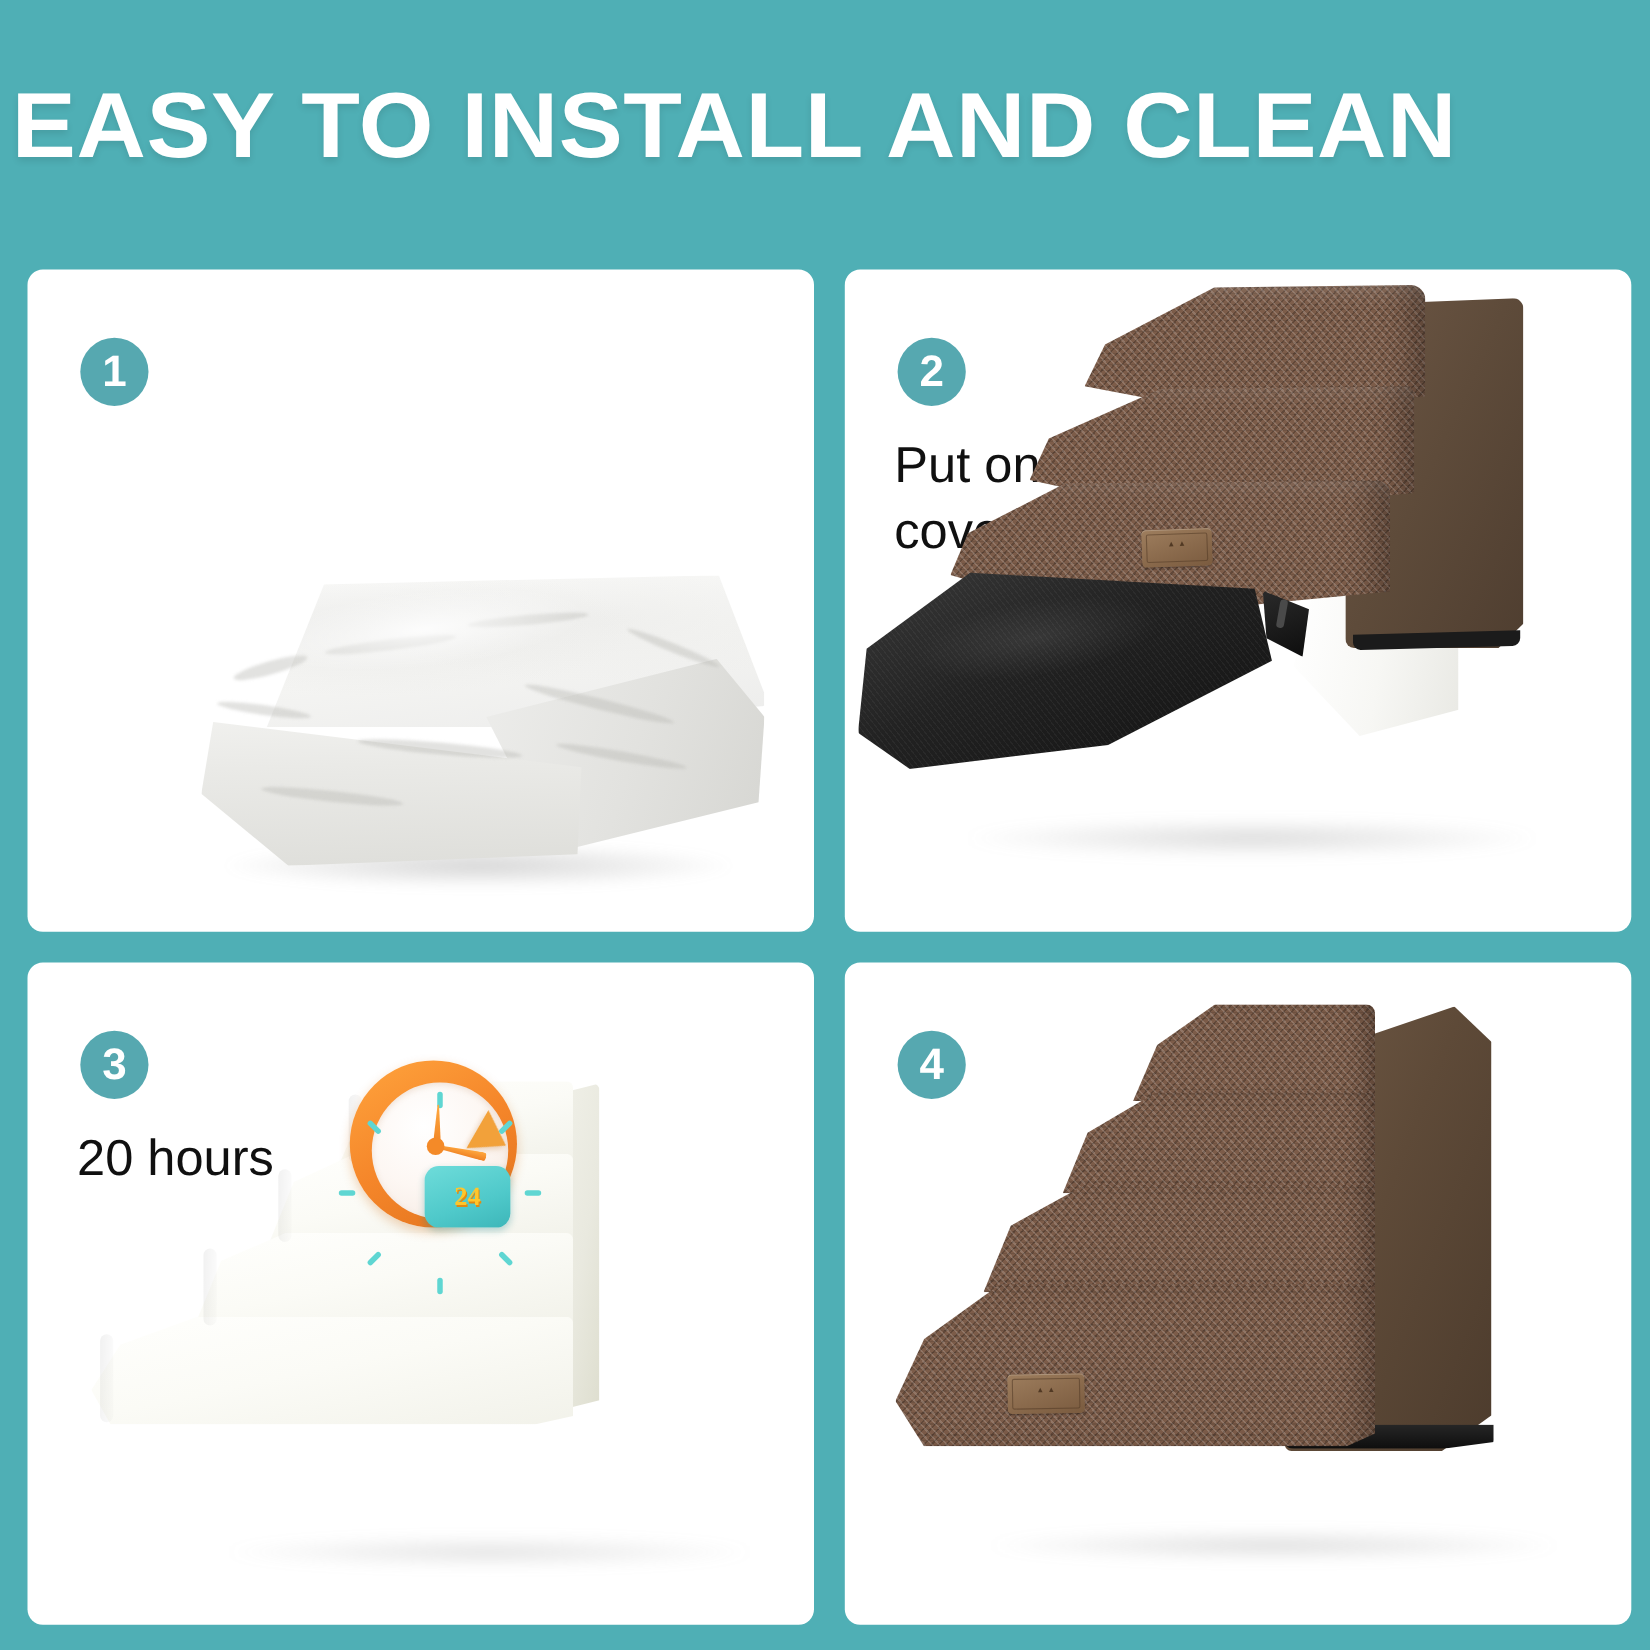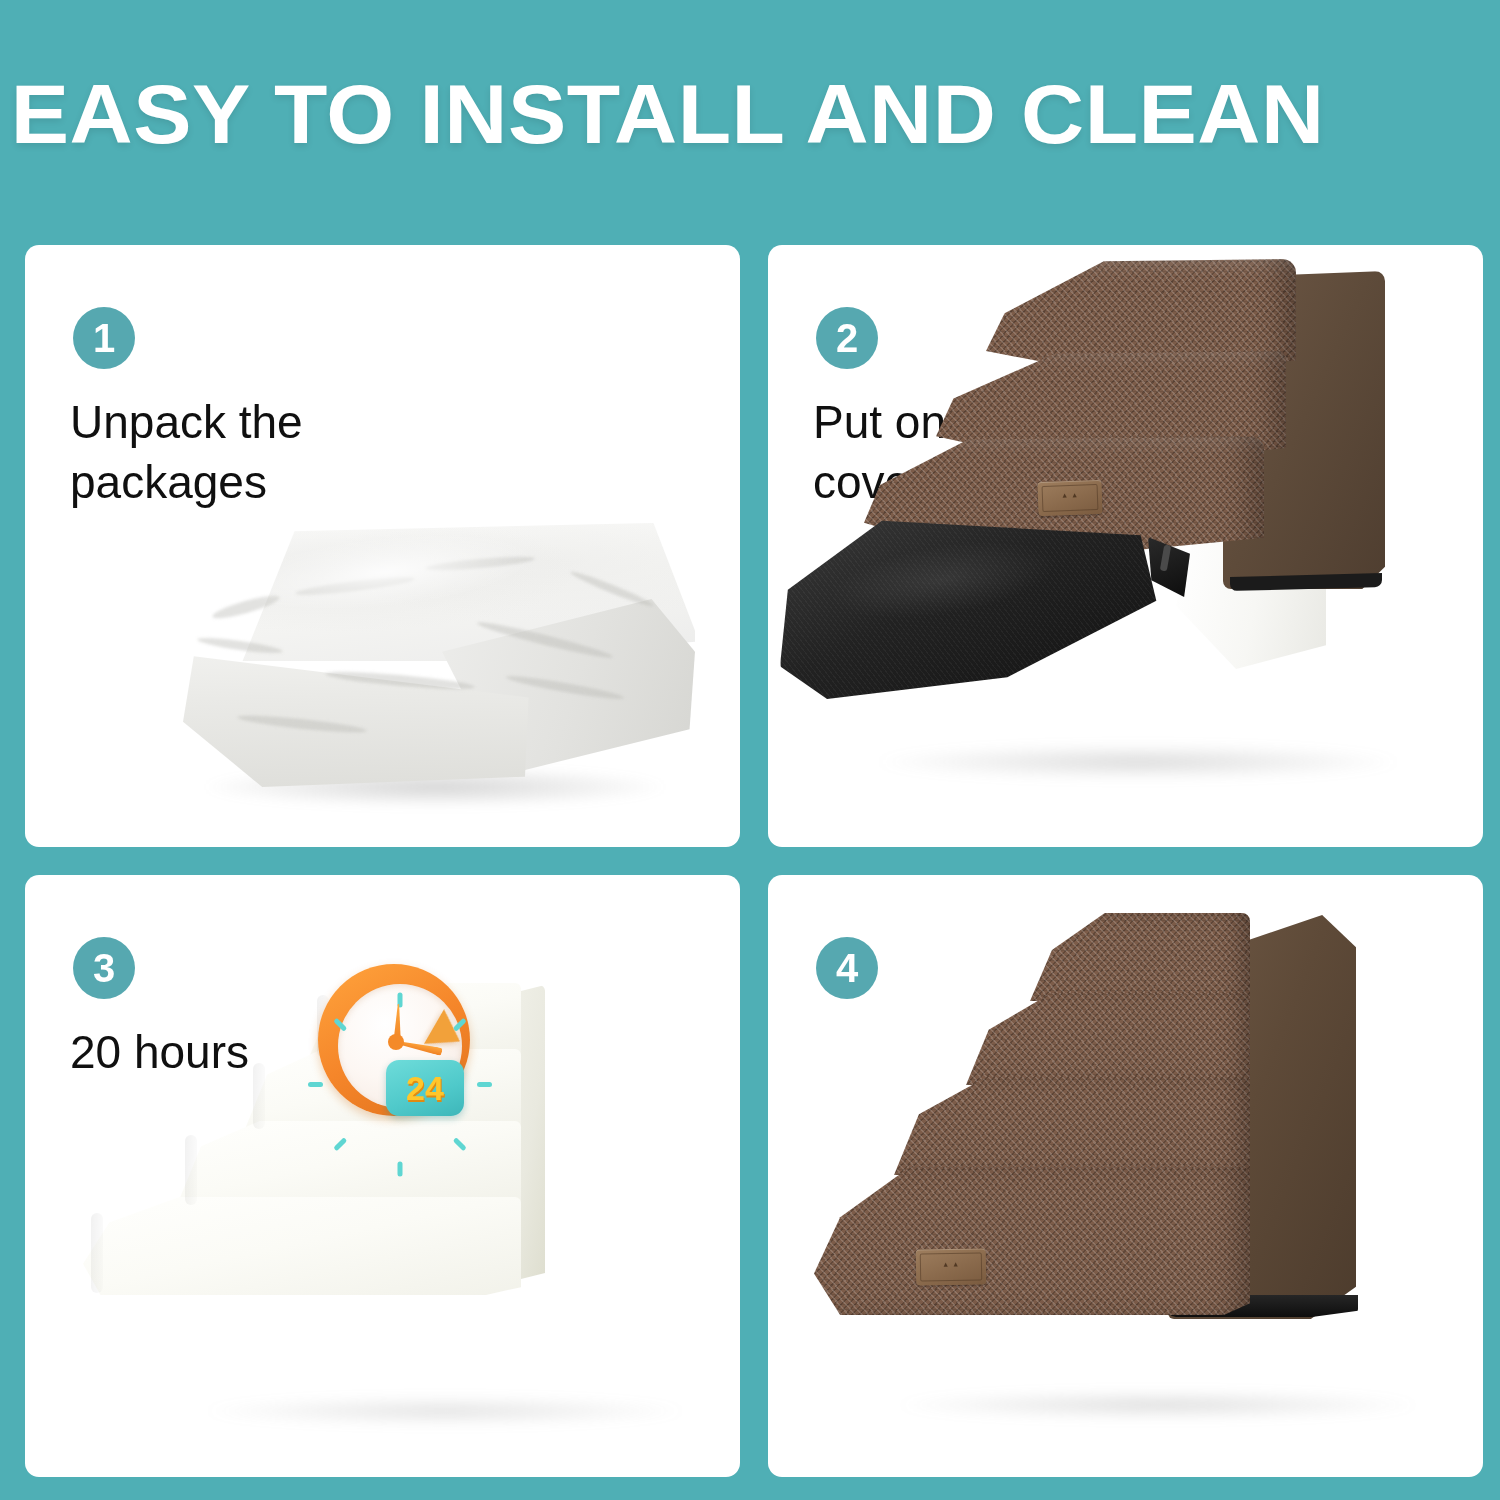--- a/index.html
+++ b/index.html
@@ -392,25 +392,26 @@
     left: 74px; top: 102px;
     width: 78px; height: 56px;
     border-radius: 13px;
     background: linear-gradient(160deg, #6EDCDA 0%, #4FC9CA 60%, #3DB6B9 100%);
     box-shadow: 0 3px 7px rgba(40,140,145,0.32);
     display: flex;
     align-items: center;
     justify-content: center;
   }
   .clock-badge-num {
-    font-size: 34px;
+    font-size: 24px;
     font-weight: bold;
     color: #FFC62B;
     text-shadow: 1px 2px 0 #E08A12;
     line-height: 1;
+    font-family: Liberation Serif, serif;
   }
 
   
   .c4 { position: absolute; inset: 0; }
   .c4-shadow {
     position: absolute; left: 130px; bottom: 58px;
     width: 520px; height: 28px;
     background: radial-gradient(ellipse at 50% 50%, rgba(120,120,120,0.24) 0%, rgba(255,255,255,0) 72%);
     filter: blur(6px);
   }
@@ -466,24 +467,20 @@
 <body>
 
 <div class="title-bar">
   <div class="title-text">EASY TO INSTALL AND CLEAN</div>
 </div>
 
 <div class="grid">
 
   <div class="card">
     <div class="step-badge">1</div>
-    <div class="step-text">
-      <div>Unpack the</div>
-      <div>packages</div>
-    </div>
 
     <div class="pkg-wrap">
       <div class="pkg-shadow"></div>
       <div class="pkg-body">
         <div class="pkg-top"></div>
         <div class="pkg-side"></div>
         <div class="pkg-front"></div>
         <div class="wrinkle w1"></div>
         <div class="wrinkle w2"></div>
         <div class="wrinkle w3"></div>

